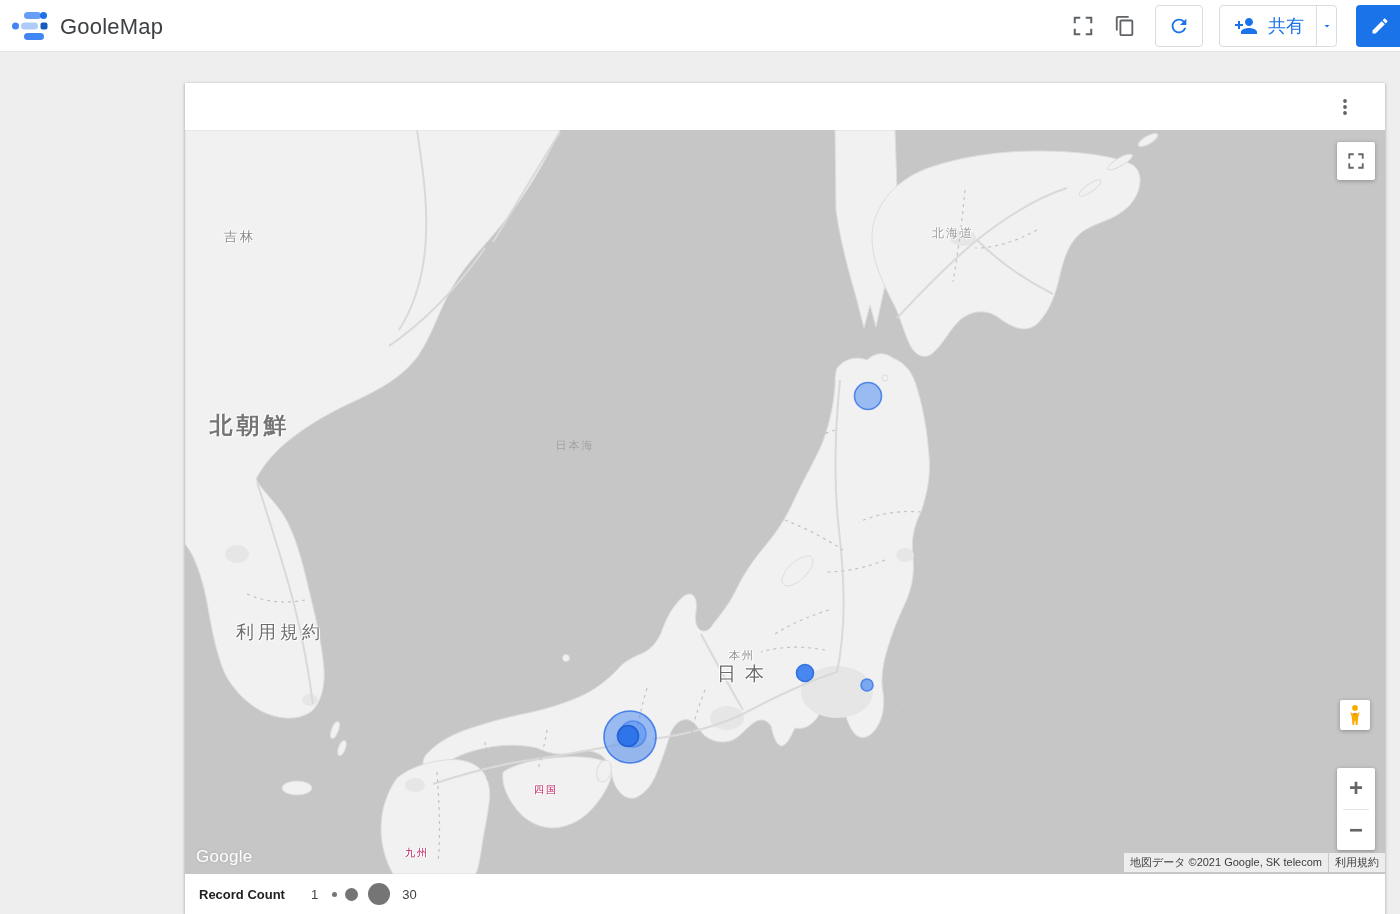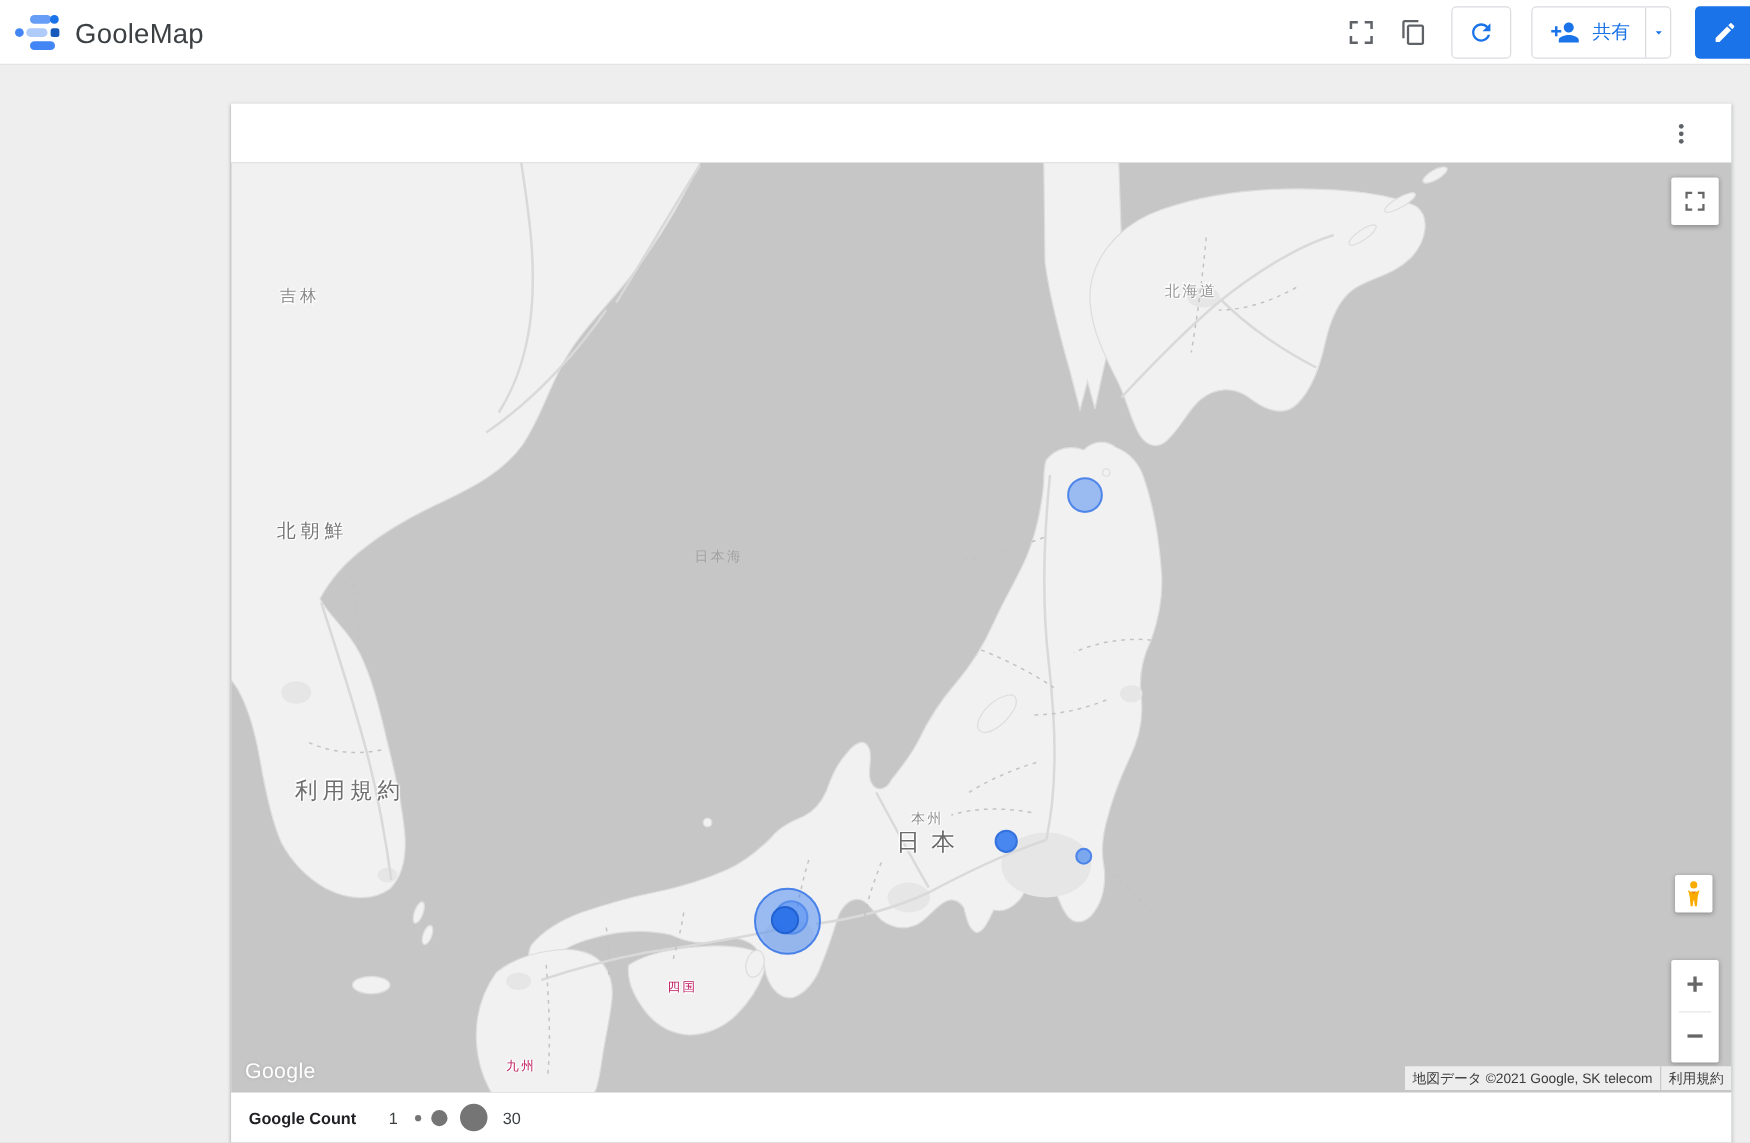--- a/index.html
+++ b/index.html
@@ -14,21 +14,21 @@
   .logo { width:36px; height:28px; margin:0 12px 0 2px; }
   .app-title { font-size:22px; color:#3c4043; letter-spacing:.2px; }
   .hdr-right { display:flex; align-items:center; height:52px; }
   .icon-btn { width:24px; height:24px; margin-right:18px; cursor:pointer;
     display:flex; align-items:center; justify-content:center; border:none; background:none; }
   .boxed-btn { height:42px; border:1px solid #dadce0; border-radius:4px;
     background:#fff; display:flex; align-items:center; cursor:pointer; }
   .refresh-btn { width:48px; justify-content:center; margin-right:16px; }
   .share-btn { margin-right:19px; }
   .share-main { display:flex; align-items:center; padding:0 12px 0 14px; height:100%; }
-  .share-label { color:var(--accent); font-size:15px; font-weight:500; margin-left:10px; }
+  .share-label { color:var(--accent); font-size:18px; font-weight:500; margin-left:10px; }
   .share-caret { width:20px; height:100%; border-left:1px solid #dadce0;
     display:flex; align-items:center; justify-content:center; }
   .edit-btn { height:42px; width:122px; margin-right:-78px; background:var(--accent);
     border:none; border-radius:4px; display:flex; align-items:center;
     padding-left:14px; cursor:pointer; }
 
   
   .canvas { position:relative; width:1400px; height:724px; }
   .card { position:absolute; left:185px; top:31px; width:1200px; height:831px;
     background:#fff; box-shadow:0 1px 2px rgba(60,64,67,.3),0 1px 3px 1px rgba(60,64,67,.15);
@@ -36,21 +36,21 @@
   .card-toolbar { height:47px; position:relative; background:#fff; }
   .kebab { position:absolute; right:28px; top:12px; width:24px; height:24px; cursor:pointer; }
 
   
   .map { position:relative; width:1200px; height:744px; background:var(--water); overflow:hidden; }
   .map-svg { position:absolute; inset:0; width:100%; height:100%; }
 
   .mlabel { position:absolute; transform:translate(-50%,-50%); white-space:nowrap;
     color:#8f8f8f; text-shadow:0 0 2px #fff,0 0 2px #fff,1px 1px 0 #fff,-1px -1px 0 #fff; }
   .ml-jilin   { font-size:13px; letter-spacing:3px; color:#8b8b8b; }
-  .ml-nk      { font-size:15px; letter-spacing:4px; color:#757575; font-weight:400;text-align:center; }
+  .ml-nk      { font-size:23px; letter-spacing:4px; color:#757575; font-weight:700;text-align:center; }
   .ml-sk      { font-size:18px; letter-spacing:4px; color:#6e6e6e; font-weight:500; }
   .ml-sea     { font-size:11px; letter-spacing:2px; color:#a0a0a0;
                 text-shadow:0 0 2px #cdcdcd; }
   .ml-hok     { font-size:12px; letter-spacing:2px; color:#979797; }
   .ml-honshu  { font-size:11px; letter-spacing:2px; color:#8d8d8d; }
   .ml-japan   { font-size:19px; letter-spacing:9px; color:#6b6b6b; font-weight:500; }
   .ml-small   { font-size:10px; letter-spacing:2px; color:#be185d; }
 
   
   .map-ctrl { position:absolute; background:#fff; border-radius:2px;
@@ -257,21 +257,21 @@
       </div>
 
       <span class="google-logo">Google</span>
       <div class="attrib">
         <span class="attrib-text">地図データ ©2021 Google, SK telecom</span>
         <span class="attrib-terms">利用規約</span>
       </div>
     </div>
 
     <div class="legend">
-      <span class="legend-label">Google Count</span>
+      <span class="legend-label">Record Count</span>
       <span class="legend-min">1</span>
       <span class="dot dot-s"></span>
       <span class="dot dot-m"></span>
       <span class="dot dot-l"></span>
       <span class="legend-max">30</span>
     </div>
 
   </section>
 </main>
 

